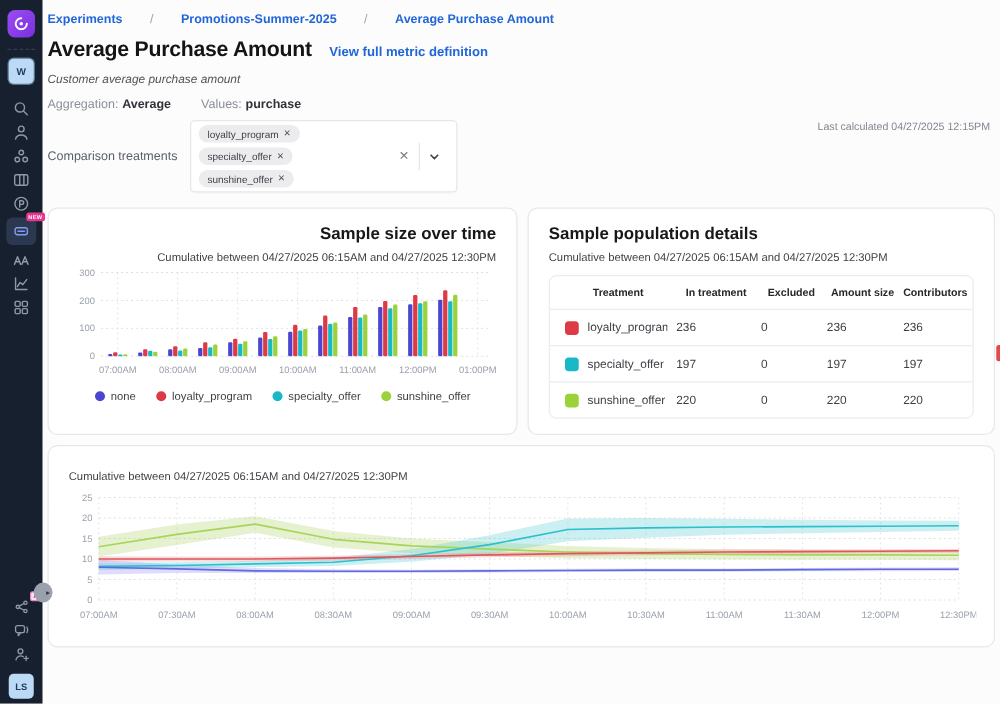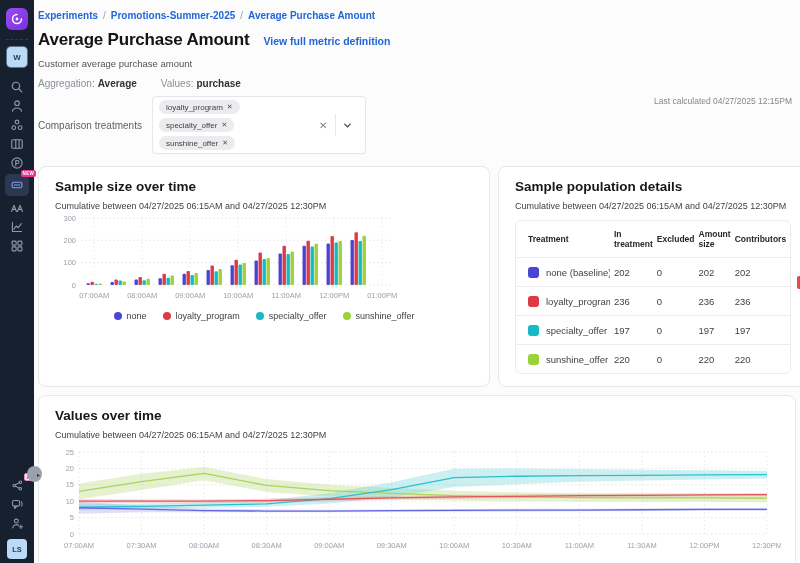--- a/index.html
+++ b/index.html
@@ -26,57 +26,57 @@
               font-size:5px; font-weight:bold; padding:0 1.5px; border-radius:2px; }
   .side-spacer { flex:1; }
   .user-avatar { width:20px; height:20px; border-radius:4px; background:#bcd9f6; color:#1d3a5f; font-size:7.5px;
                  font-weight:bold; display:flex; align-items:center; justify-content:center; margin:6px 0 4px; }
   .collapse-handle { position:absolute; left:27px; top:466px; width:15px; height:16px; border-radius:50%;
                      background:#9ba1ac; z-index:6; display:flex; align-items:center; justify-content:flex-end;
                      padding-right:2px; color:#2d3340; font-size:6px; }
 
   
   .main { margin-left:34px; padding:0 4px; position:relative; }
-  .breadcrumb { padding-top:10px; font-size:10px; font-weight:bold; color:#2166d8; display:flex; gap:5px; }
+  .breadcrumb { padding-top:10px; font-size:10px; font-weight:bold; color:#2166d8; display:flex; gap:22px; }
   .breadcrumb .sep { color:#9ca3af; font-weight:normal; }
   .title-row { margin-top:9px; display:flex; align-items:baseline; gap:14px; }
   .page-title { font-size:17px; font-weight:bold; color:#141416; letter-spacing:-.2px; }
   .metric-link { font-size:10.5px; font-weight:bold; color:#2166d8; cursor:pointer; }
-  .metric-desc { margin-top:8px; font-size:9.5px; color:#52525b; }
+  .metric-desc { margin-top:8px; font-size:9.5px; color:#52525b;font-style:italic; }
   .agg-row { margin-top:9px; font-size:10px; color:#8a8f98; display:flex; gap:24px; }
   .agg-row b { color:#303238; font-weight:bold; margin-left:3px; }
   .cmp-row { margin-top:7px; display:flex; align-items:center; gap:10px; }
   .cmp-label { font-size:10px; color:#5b616b; }
   .multiselect { display:flex; align-items:center; background:#fff; border:1px solid #e7e7ea; border-radius:4px;
                  padding:3px 6px; box-shadow:0 1px 1px rgba(0,0,0,.02); }
   .chips-wrap { display:flex; flex-wrap:wrap; gap:4px; width:152px; }
   .chip { background:#ececee; border-radius:9px; font-size:8px; color:#3f3f46; padding:2.5px 7px;
           display:inline-flex; align-items:center; gap:4px; white-space:nowrap; }
   .chip-x { color:#52525b; font-size:7px; cursor:pointer; }
   .ms-clear { font-size:10px; color:#7b8088; padding:0 8px; cursor:pointer; }
   .ms-div { width:1px; height:22px; background:#e7e7ea; }
   .ms-chevron { padding:0 7px; display:flex; cursor:pointer; }
   .last-calc { position:absolute; right:8px; top:96px; font-size:8.5px; color:#83878f; }
 
   
   .cards-row { display:flex; gap:8px; margin-top:12px; }
   .card { background:#fff; border:1px solid #e8e8ec; border-radius:8px; padding:12px 16px; }
-  .card-l { width:452px; flex:none; }
+  .card-l { width:376px; flex:none;text-align:right; }
   .card-r { flex:1; }
   .card-title { font-size:13.5px; font-weight:bold; color:#18181b; }
   .card-desc { margin-top:5px; font-size:9px; color:#52525b; line-height:1.4; }
   .card-period { margin-top:7px; font-size:9px; color:#3f3f46; }
 
   .legend-row { display:flex; justify-content:center; gap:16px; margin-top:2px; }
   .legend-item { display:flex; align-items:center; gap:5px; font-size:9px; color:#3f3f46; }
   .legend-dot { width:8px; height:8px; border-radius:50%; }
 
   .table-box { margin-top:9px; border:1px solid #ececef; border-radius:6px; overflow:hidden; }
   table { width:100%; border-collapse:collapse; }
-  th { text-align:left; font-size:8.5px; font-weight:bold; color:#27272a; padding:8px 4px 8px 0; }
+  th { text-align:center; font-size:8.5px; font-weight:bold; color:#27272a; padding:8px 4px 8px 0; }
   th:first-child { padding-left:12px; width:30%; }
   th:nth-child(2){ width:21%; } th:nth-child(3){ width:16%; } th:nth-child(4){ width:19%; }
   td { font-size:9.5px; color:#3f3f46; padding:8.5px 4px 8.5px 0; border-top:1px solid #ececef; }
   td:first-child { padding-left:12px; }
   .treat-cell { display:flex; align-items:center; gap:7px; }
   .swatch { width:11px; height:11px; border-radius:3px; flex:none; }
   .treat-name { max-width:64px; overflow:hidden; white-space:nowrap; display:inline-block; }
 
   .wide-card { margin-top:8px; }
   svg text { font-family:"Liberation Sans", sans-serif; }
@@ -355,32 +355,20 @@
                 <th>In treatment</th>
                 <th>Excluded</th>
                 <th>Amount size</th>
                 <th>Contributors</th>
               </tr>
             </thead>
           <tbody>
               <tr>
                 <td>
                   <div class="treat-cell">
-                    <span class="swatch" style="background: rgb(75, 70, 210);"></span>
-                    <span class="treat-name">none  (baseline)</span>
-                  </div>
-                </td>
-                <td>202</td>
-                <td>0</td>
-                <td>202</td>
-                <td>202</td>
-              </tr>
-              <tr>
-                <td>
-                  <div class="treat-cell">
                     <span class="swatch" style="background: rgb(222, 58, 70);"></span>
                     <span class="treat-name">loyalty_program</span>
                   </div>
                 </td>
                 <td>236</td>
                 <td>0</td>
                 <td>236</td>
                 <td>236</td>
               </tr>
               <tr>
@@ -407,21 +395,20 @@
                 <td>220</td>
                 <td>220</td>
               </tr>
             </tbody>
         </table>
       </div>
     </section>
   </div>
 
   <section class="card wide-card">
-    <h2 class="card-title">Values over time</h2>
     <p class="card-period">Cumulative between 04/27/2025 06:15AM and 04/27/2025 12:30PM</p>
     <svg width="726" height="108" viewBox="0 0 726 108" style="margin-top:6px;">
         <line x1="24" x2="712" y1="88" y2="88" stroke="#dddde2" stroke-width="0.8" stroke-dasharray="1.5 2.5"></line>
         <text x="19" y="90.5" text-anchor="end" font-size="7.5" fill="#9aa0aa">0</text>
         <line x1="24" x2="712" y1="71.60000000000001" y2="71.60000000000001" stroke="#dddde2" stroke-width="0.8" stroke-dasharray="1.5 2.5"></line>
         <text x="19" y="74.10000000000001" text-anchor="end" font-size="7.5" fill="#9aa0aa">5</text>
         <line x1="24" x2="712" y1="55.199999999999996" y2="55.199999999999996" stroke="#dddde2" stroke-width="0.8" stroke-dasharray="1.5 2.5"></line>
         <text x="19" y="57.699999999999996" text-anchor="end" font-size="7.5" fill="#9aa0aa">10</text>
         <line x1="24" x2="712" y1="38.800000000000004" y2="38.800000000000004" stroke="#dddde2" stroke-width="0.8" stroke-dasharray="1.5 2.5"></line>
         <text x="19" y="41.300000000000004" text-anchor="end" font-size="7.5" fill="#9aa0aa">15</text>

